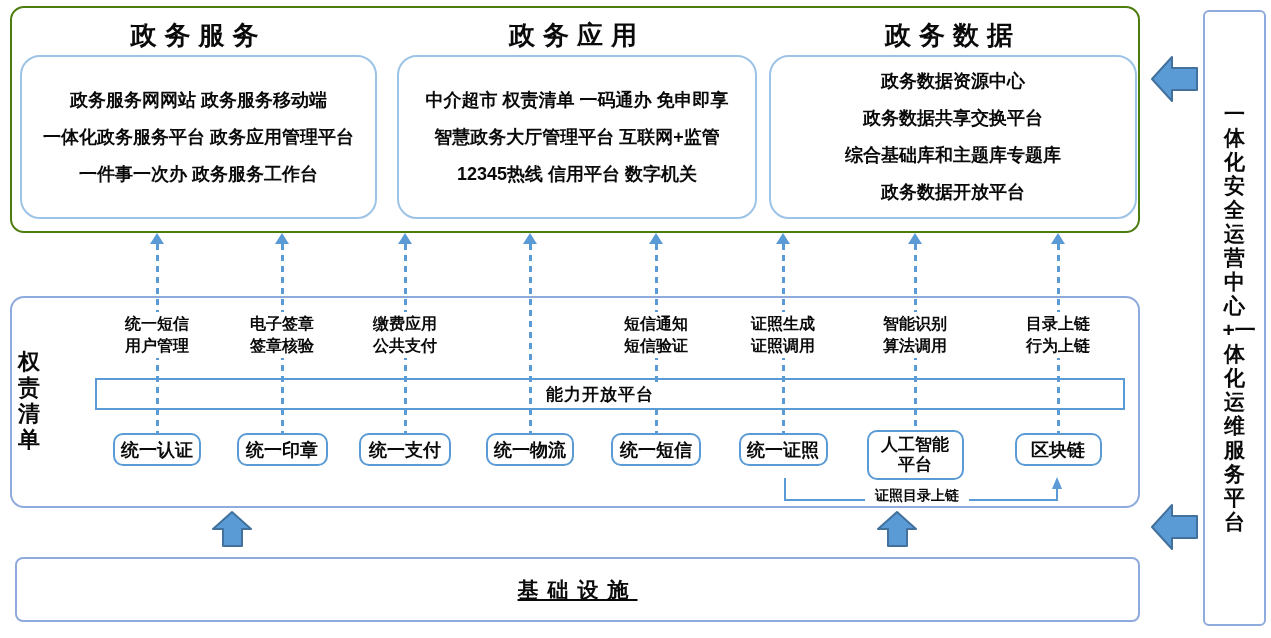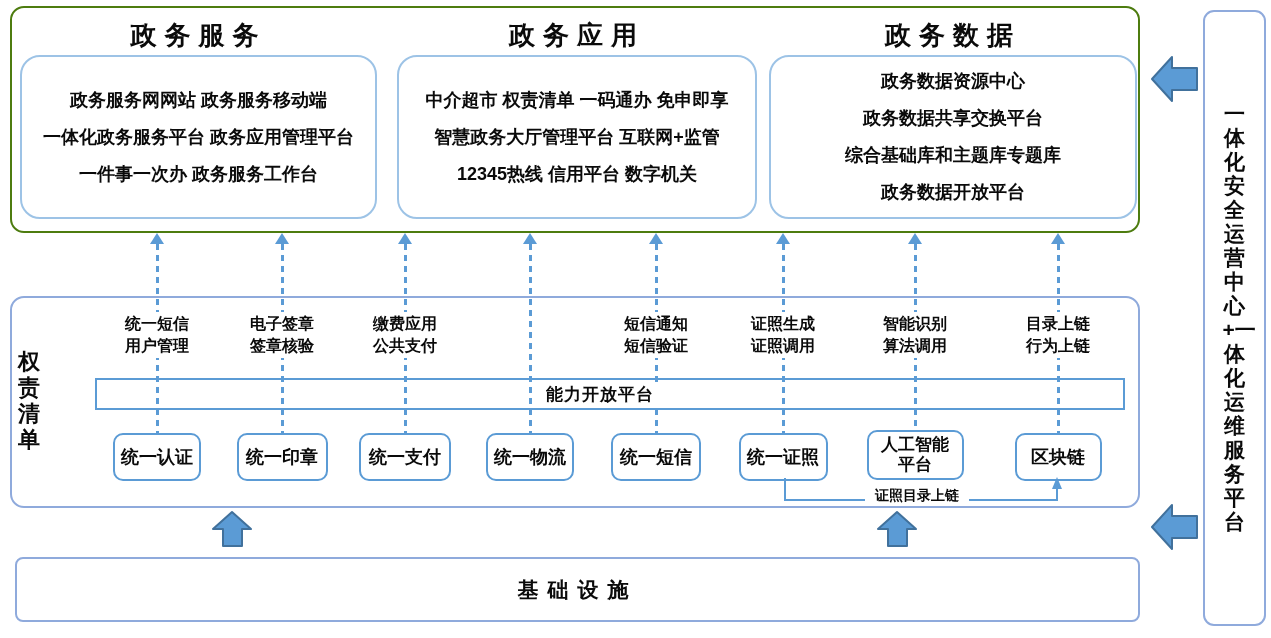--- a/index.html
+++ b/index.html
@@ -25,34 +25,34 @@
     line-height:26px;word-break:break-all;text-align:center;z-index:2;}
   .dash{position:absolute;width:3px;z-index:3;
     background:repeating-linear-gradient(to bottom,#5B9BD5 0 6px,transparent 6px 11px);}
   .dash-arrow{position:absolute;width:0;height:0;border-left:7px solid transparent;
     border-right:7px solid transparent;border-bottom:11px solid #5B9BD5;z-index:3;}
   .col-label{position:absolute;top:312px;z-index:4;background:#fff;text-align:center;
     font-weight:bold;font-size:16px;line-height:22px;padding:1px 0;}
   .bar{left:95px;top:378px;width:1030px;height:32px;border:2px solid #5B9BD5;z-index:2;}
   .bar-label{position:absolute;top:383px;left:600px;transform:translateX(-50%);z-index:4;background:#fff;
     font-weight:bold;font-size:17px;padding:0 4px;white-space:nowrap;letter-spacing:1px;}
-  .cap-box{position:absolute;top:433px;height:48px;z-index:4;background:#fff;border:2px solid #5B9BD5;
+  .cap-box{position:absolute;top:433px;height:33px;z-index:4;background:#fff;border:2px solid #5B9BD5;
     border-radius:10px;box-sizing:border-box;display:flex;align-items:center;justify-content:center;
     font-weight:bold;font-size:18px;text-align:center;}
   .cap-box.tall{top:430px;height:50px;font-size:17px;line-height:20px;padding:0 6px;}
   .connector-label{position:absolute;left:917px;top:487px;transform:translateX(-50%);z-index:6;
     background:#fff;font-weight:bold;font-size:14px;padding:0 10px;white-space:nowrap;}
 
   
   .bottom-box{left:15px;top:557px;width:1125px;height:65px;border:2px solid #8FAADC;border-radius:8px;
     display:flex;align-items:center;justify-content:center;z-index:1;}
-  .bottom-label{font-weight:bold;font-size:21px;letter-spacing:9px;}
+  .bottom-label{font-weight:bold;font-size:21px;letter-spacing:9px;text-decoration:underline;}
 
   
-  .right-panel{left:1203px;top:10px;width:63px;height:616px;border:2px solid #8FAADC;border-radius:11px;
+  .right-panel{left:1203px;top:10px;width:63px;height:616px;border:2px solid #8FAADC;border-radius:6px;
     display:flex;align-items:center;justify-content:center;z-index:1;}
   .vtext{width:24px;font-weight:bold;font-size:21px;line-height:24px;word-break:break-all;text-align:center;}
 
   .overlay{position:absolute;left:0;top:0;z-index:5;pointer-events:none;}
 </style>
 </head>
 <body>
 
 <div class="canvas" id="cv">
 

